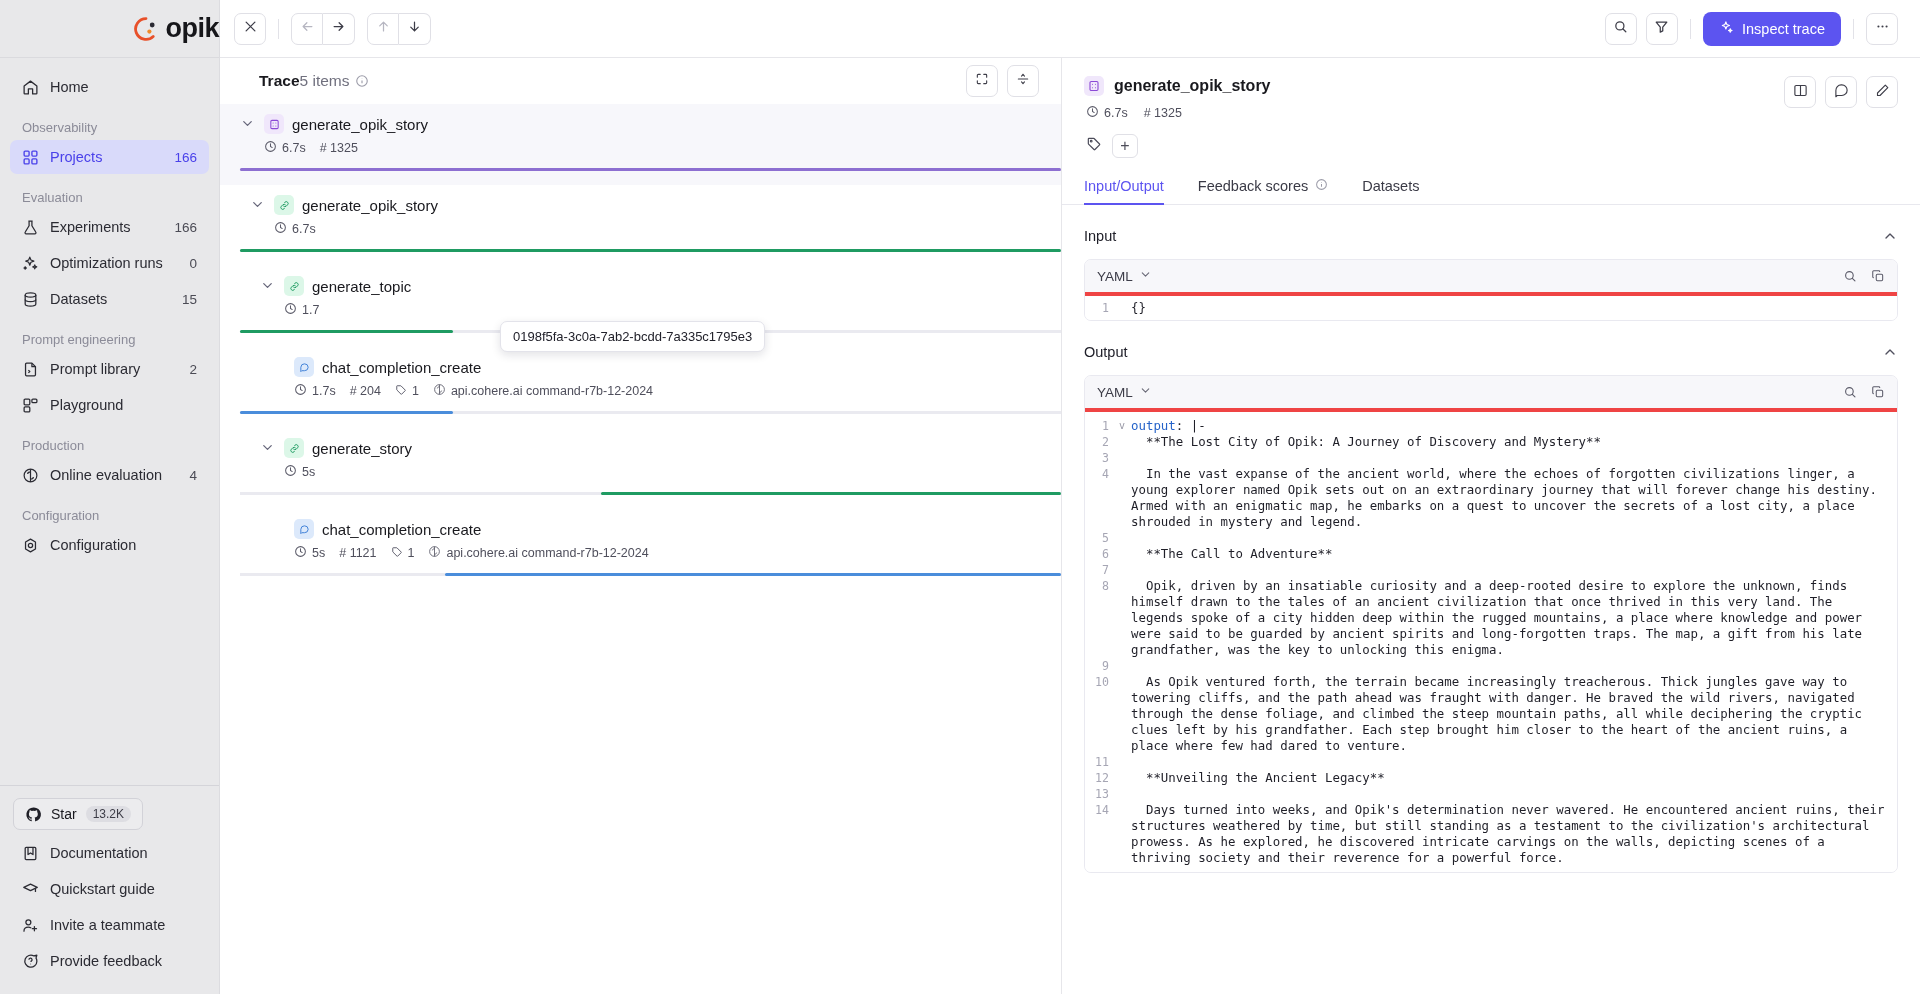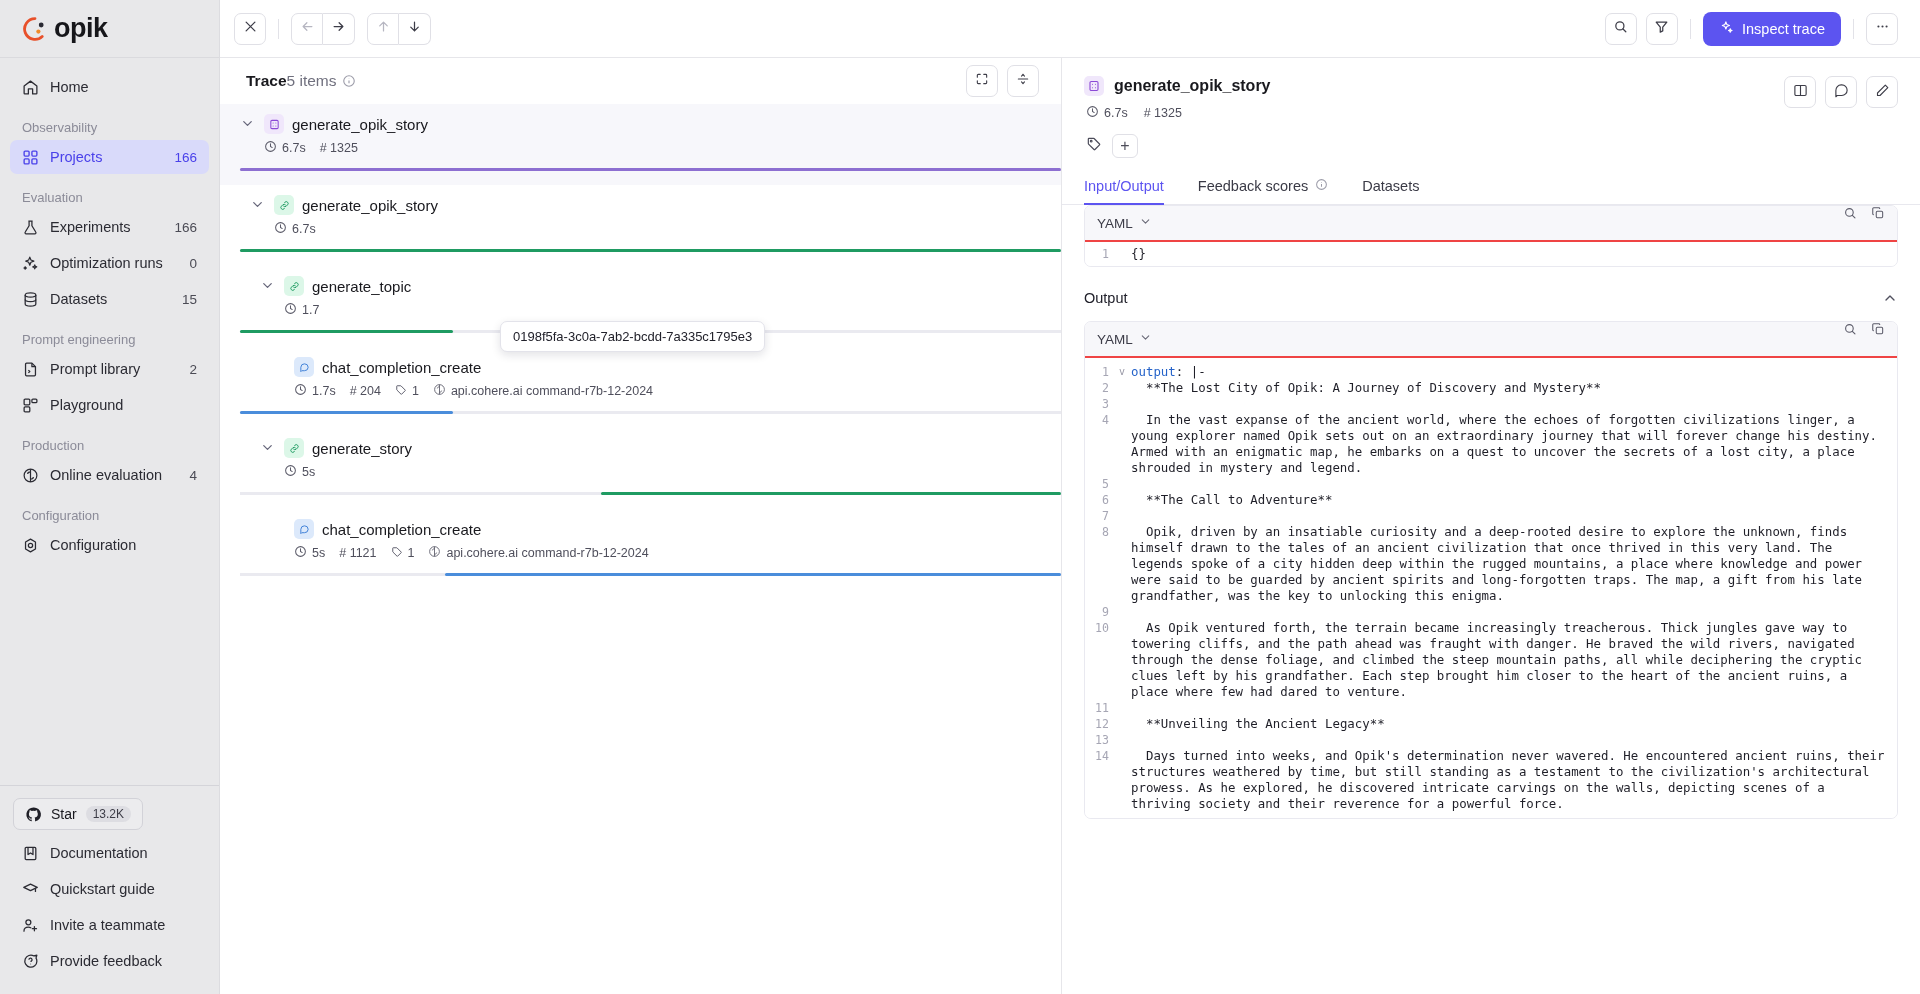--- a/index.html
+++ b/index.html
@@ -15,20 +15,21 @@
   
   .sidebar {
     width: 220px; flex: 0 0 220px; height: 994px;
     background: #e8e8ea;
     display: flex; flex-direction: column;
     border-right: 1px solid #dcdce0;
   }
   .logo-wrap {
     height: 58px; display: flex; align-items: center; padding-left: 22px;
     border-bottom: 1px solid #dadade;
+    justify-content: flex-end;
   }
   .logo-mark { width: 26px; height: 26px; flex: 0 0 26px; position: relative; }
   .logo-text { font-size: 27px; font-weight: 700; letter-spacing: -.5px; color: #16161a; margin-left: 6px; }
   .nav-area { padding: 12px 10px 0 10px; flex: 1 1 auto; overflow: hidden; }
   .nav-item {
     display: flex; align-items: center; gap: 11px;
     height: 34px; padding: 0 12px; border-radius: 7px;
     font-size: 14.5px; color: #2b2b33; cursor: pointer;
     margin-bottom: 2px;
   }
@@ -80,21 +81,21 @@
 
   
   .tree-pane {
     width: 842px; flex: 0 0 842px; display: flex; flex-direction: column;
     border-right: 1px solid #e6e6ea; min-height: 0; position: relative;
   }
   .tree-head {
     height: 46px; flex: 0 0 46px; display: flex; align-items: center;
     padding: 0 22px 0 26px;
   }
-  .tree-title { font-size: 15.5px; font-weight: 700; }
+  .tree-title { font-size: 15.5px; font-weight: 700; margin-left: 13px; }
   .tree-sub { font-size: 15.5px; color: #70707e; font-weight: 400; }
   .info-dot { margin-left: 6px; color: #9b9ba8; display: inline-flex; }
   .tree-body { flex: 1 1 auto; overflow: hidden; padding: 0 0 0 0; }
 
   .trow { position: relative; padding: 10px 0 0 0; }
   .trow.selected { background: #f7f7fb; }
   .trow-inner { display: flex; align-items: center; gap: 8px; }
   .chev { width: 16px; height: 16px; color: #66667a; flex: 0 0 16px; cursor: pointer; }
   .badge-ico {
     width: 20px; height: 20px; border-radius: 5px; flex: 0 0 20px;
@@ -147,22 +148,22 @@
 
   .detail-body { flex: 1 1 auto; overflow: hidden; padding: 0 22px 0 22px; }
   .sec-head {
     display: flex; align-items: center; height: 46px; margin-top: 8px;
   }
   .sec-title { font-size: 14.5px; color: #20202a; }
   .sec-chevron { margin-left: auto; color: #50505e; cursor: pointer; display: flex; }
 
   .code-card { border: 1px solid #e9e9f0; border-radius: 7px; overflow: hidden; }
   .code-bar {
-    height: 36px; background: #f7f7fa; display: flex; 
-    padding: 0 12px; border-bottom: 2px solid #ef4444;
+    height: 36px; background: #f7f7fa; display: flex; align-items: center;
+    padding: 0 12px; border-bottom: 4px solid #ef4444;
   }
   .fmt { display: flex; align-items: center; gap: 6px; font-size: 13.5px; color: #3c3c48; cursor: pointer; }
   .code-bar-actions { margin-left: auto; display: flex; gap: 14px; color: #5b5b69; }
   .code-bar-actions span { cursor: pointer; display: flex; }
   .code-body {
     font-family: "DejaVu Sans Mono", monospace; font-size: 12.4px; line-height: 16px;
     background: #fff; padding: 6px 0 6px 0;
   }
   .cl { display: flex; }
   .cl-num {
@@ -697,20 +698,28 @@
                   <path d="M12 11v5M12 7.6v.6"></path>
                 </svg></span>
             </div>
             <div class="tab">
               <span>Datasets</span>
             </div>
           </div>
 
         <div class="detail-body">
 
+          <div class="sec-head">
+            <span class="sec-title">Input</span>
+            <span class="sec-chevron">
+              <svg width="16" height="16" viewBox="0 0 24 24" fill="none" stroke="currentColor" stroke-width="2" stroke-linecap="round" stroke-linejoin="round">
+                  <path d="M6 15l6-6 6 6"></path>
+                </svg>
+            </span>
+          </div>
 
           <div class="code-card small">
             <div class="code-bar">
               <span class="fmt">
                 <span>YAML</span>
                 <span>
                   <svg width="13" height="13" viewBox="0 0 24 24" fill="none" stroke="#6a6a78" stroke-width="2" stroke-linecap="round" stroke-linejoin="round">
                       <path d="M6 9l6 6 6-6"></path>
                     </svg>
                 </span>

